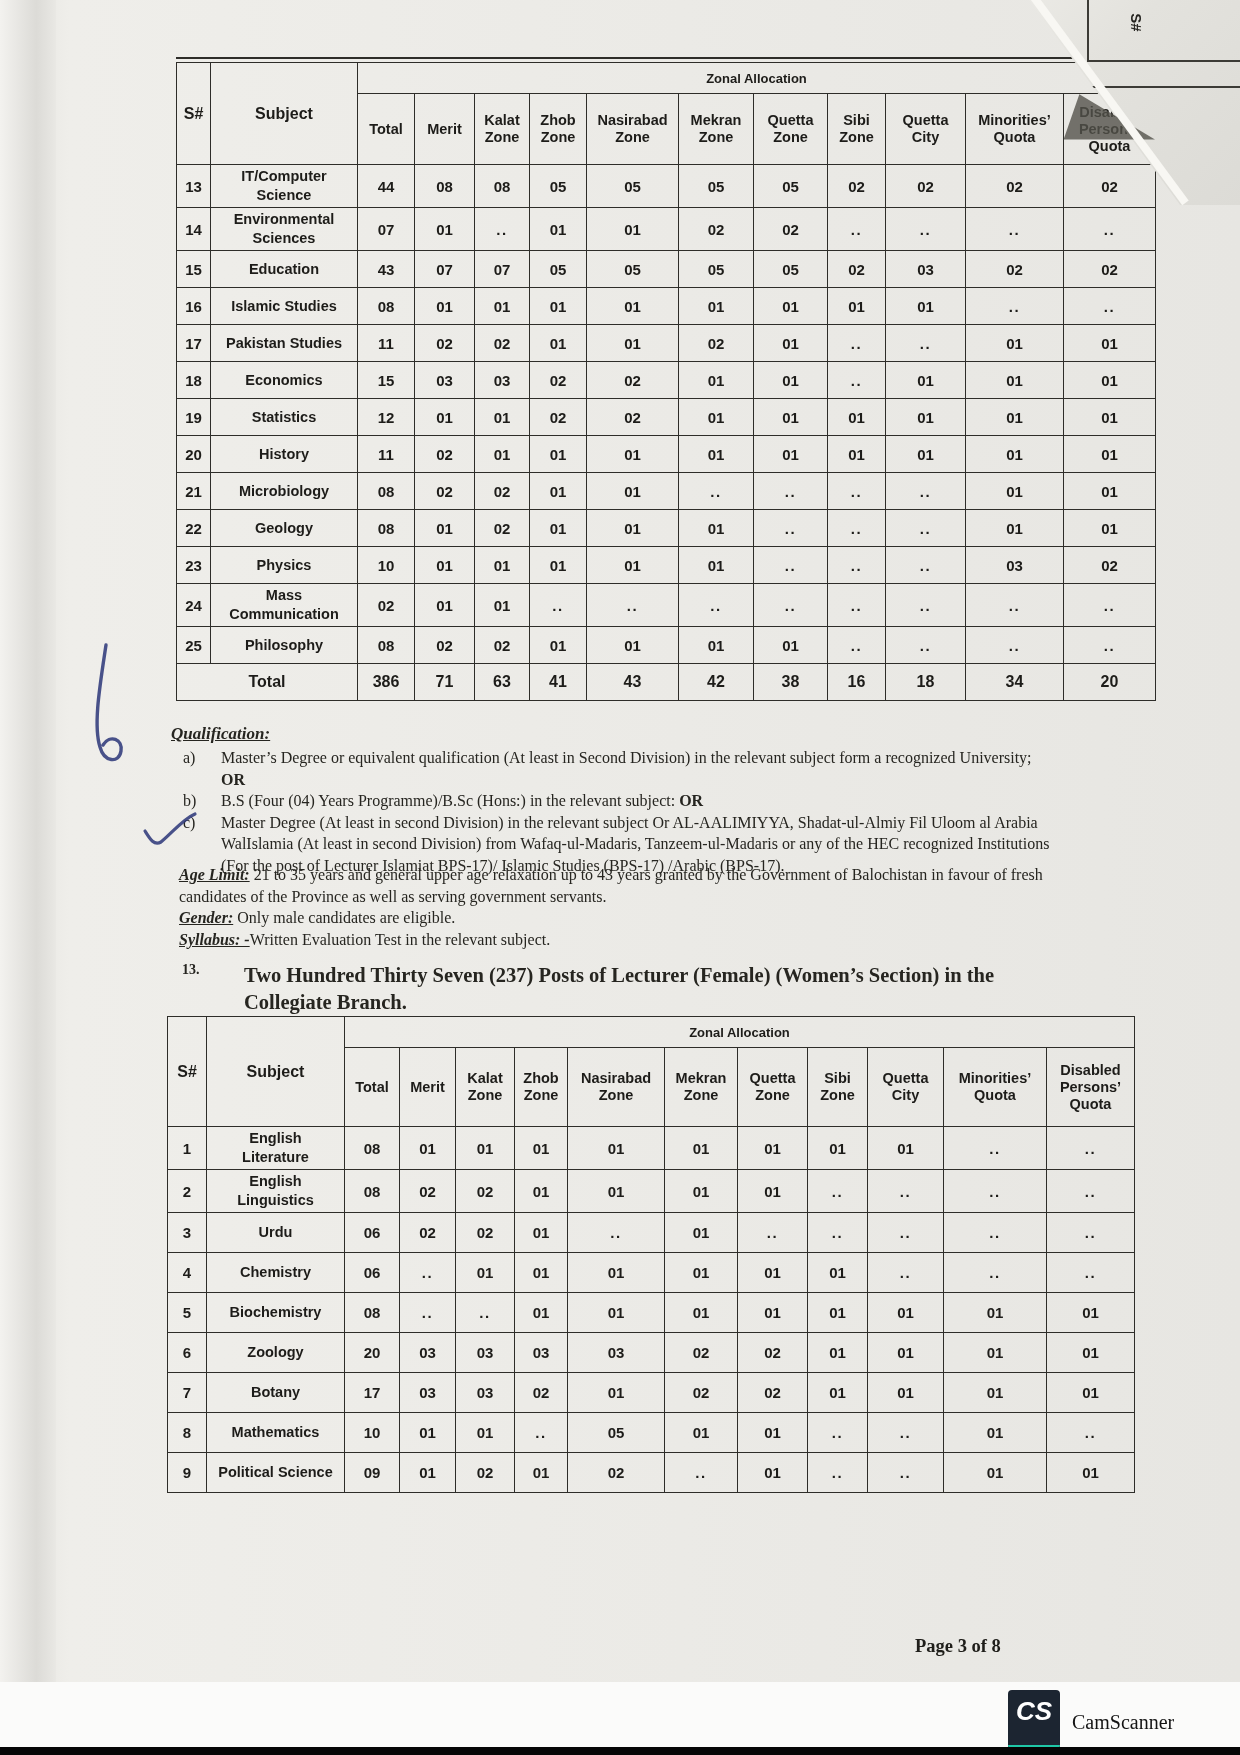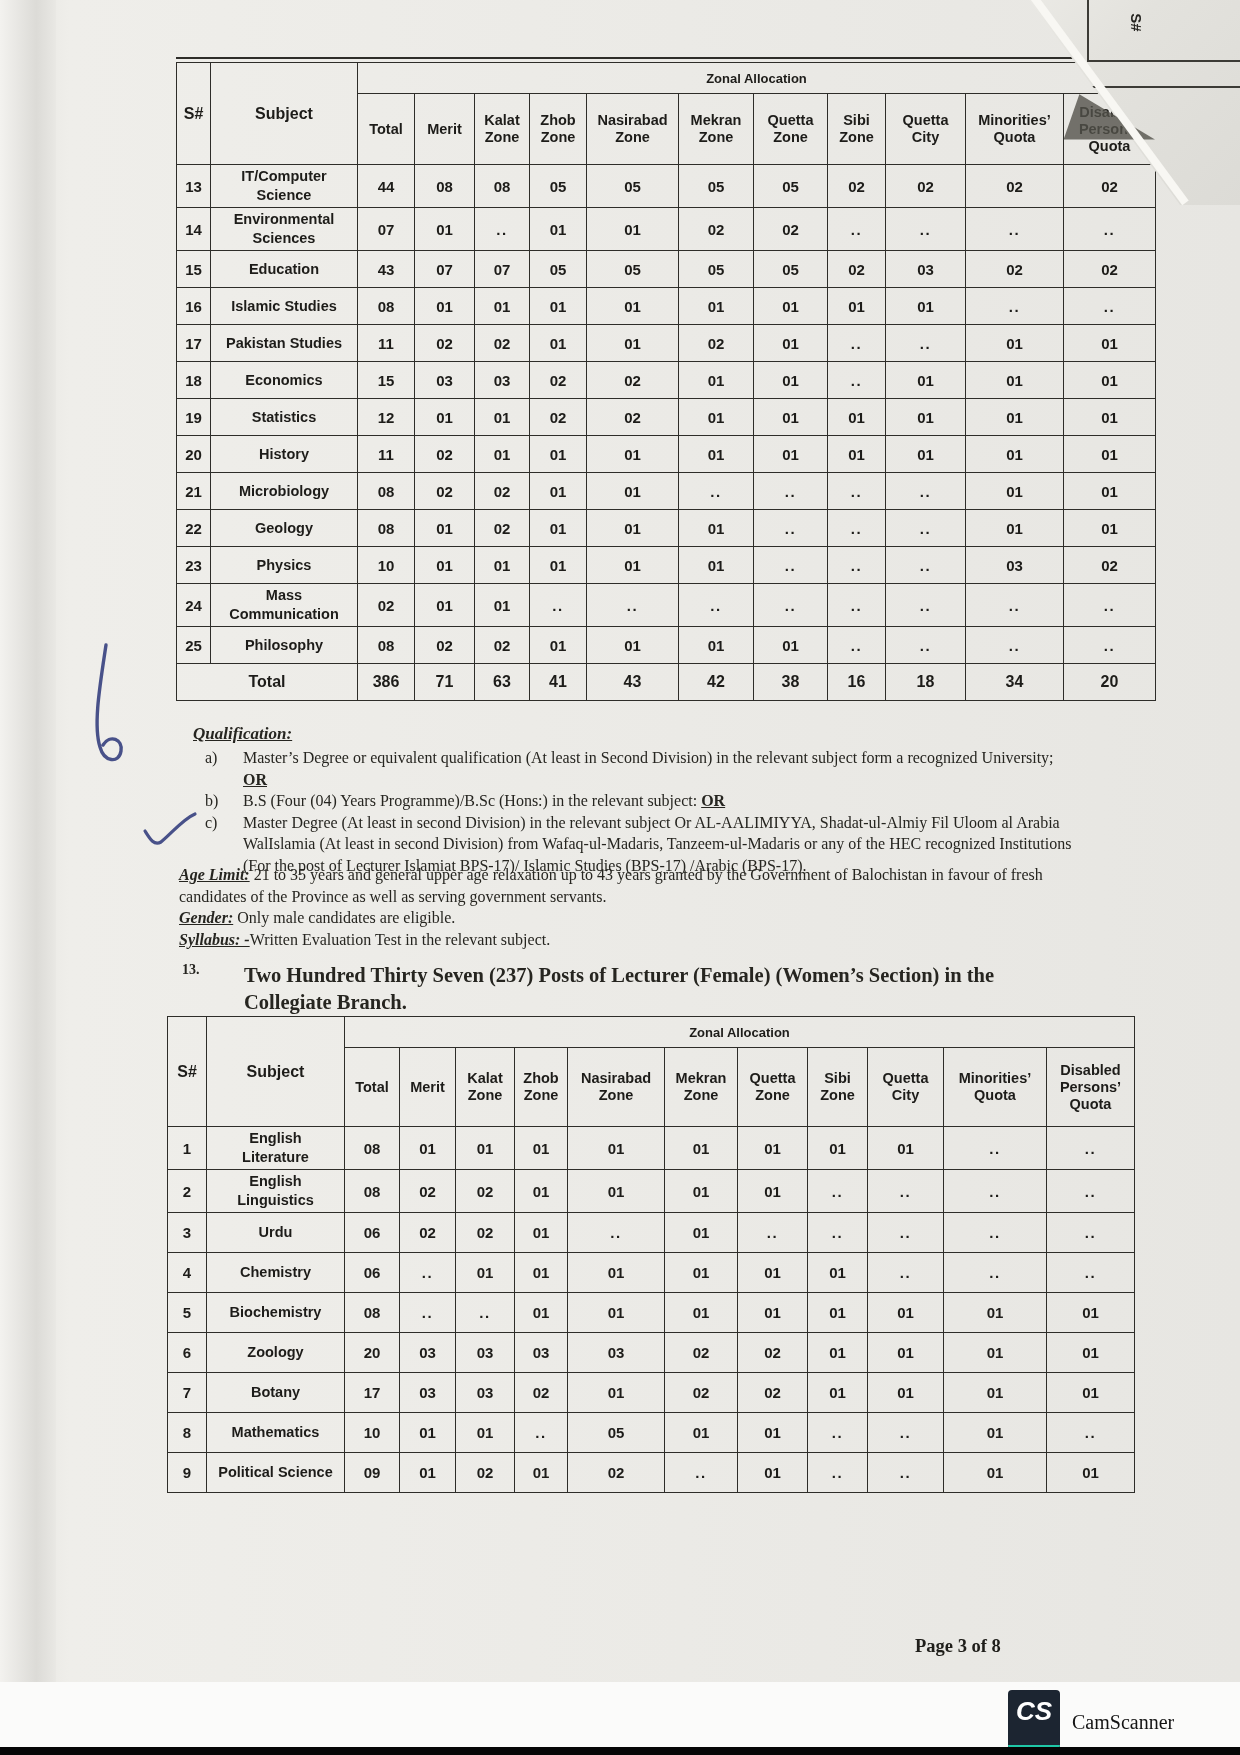--- a/index.html
+++ b/index.html
@@ -24,26 +24,26 @@
   td.c-subject{font-size:14.5px;font-weight:bold;white-space:pre-line;line-height:19px;}
   td.c-val{font-size:15px;font-weight:bold;}
   td.dots{letter-spacing:1.5px;font-size:15px;}
   #t1wrap tbody td{height:32px;}
   #t2wrap tbody td{height:35px;}
   tr.total-row td{height:32px;font-size:16px;font-weight:bold;}
   td.c-total-label{font-size:16px;font-weight:bold;}
 
   
   .serif{font-family:"Liberation Serif",serif;color:#262520;}
-  .qual{position:absolute;left:193px;top:724px;width:880px;z-index:10;}
+  .qual{position:absolute;left:171px;top:724px;width:880px;z-index:10;}
   .qual-title{font-size:17px;font-weight:bold;font-style:italic;text-decoration:underline;margin-bottom:3px;}
   .qitem{display:flex;font-size:16px;line-height:21.5px;}
   .qlabel{flex:none;width:38px;padding-left:12px;}
   .qtext{flex:1;}
-  .or{font-weight:bold;text-decoration:underline;}
+  .or{font-weight:bold;}
   .meta{position:absolute;left:179px;top:864px;width:885px;z-index:10;}
   .meta p{margin:0;font-size:16px;line-height:21.5px;}
   .meta .lbl{font-weight:bold;font-style:italic;text-decoration:underline;}
   .sec13{position:absolute;left:182px;top:962px;display:flex;z-index:10;}
   .sec-num{font-size:14px;font-weight:bold;width:62px;flex:none;}
   .sec-title{font-size:20.5px;font-weight:bold;line-height:27px;width:800px;}
 
   
   .fold{position:absolute;left:925px;top:0;width:315px;height:205px;z-index:40;pointer-events:none;}
   .fold-paper{position:absolute;inset:0;background:linear-gradient(135deg,#f0efeb 0%,#e3e2dd 45%,#dcdbd6 100%);

